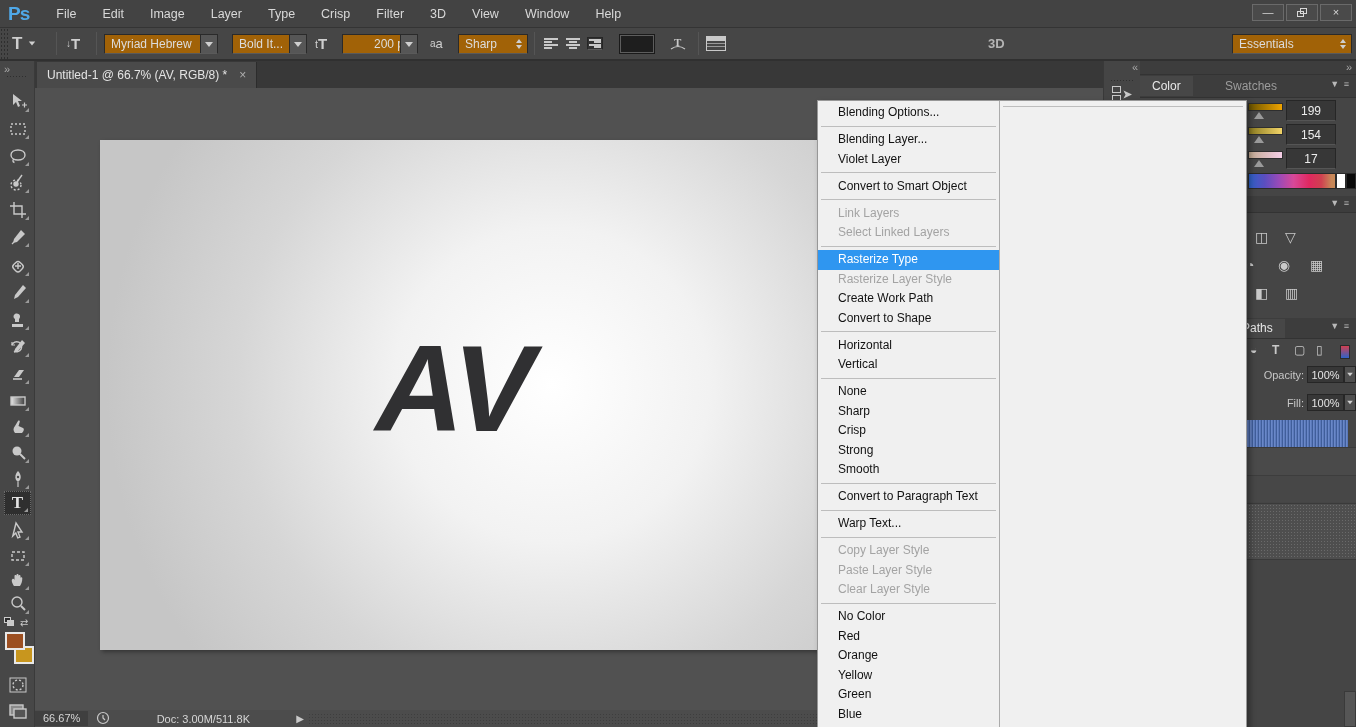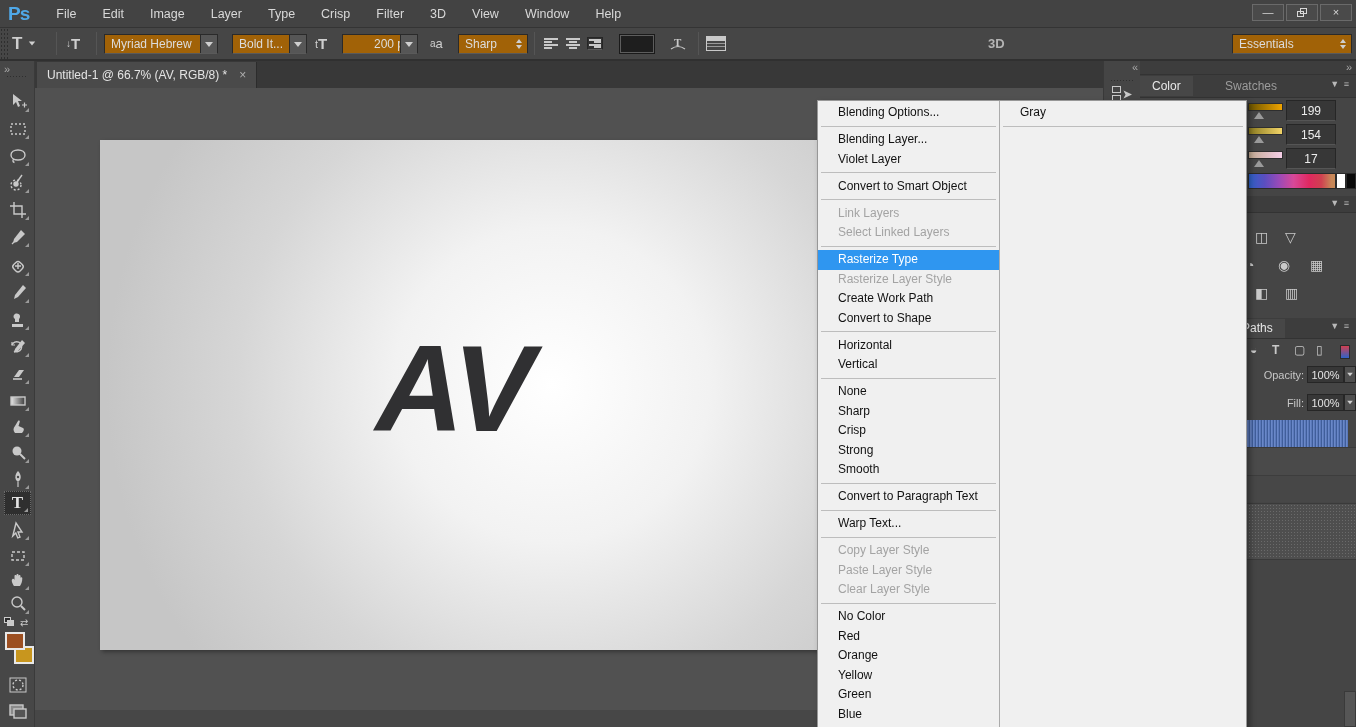--- a/index.html
+++ b/index.html
@@ -414,20 +414,32 @@
       <span class="close">×</span>
     </div>
   </div>
 
   <div id="pasteboard" class="dots2">
     <div id="canvas">
       <div id="av-text">AV</div>
     </div>
   </div>
 
+  <div id="statusbar">
+    <span id="status-zoom">66.67%</span>
+    <span id="status-clock">
+      <svg width="14" height="14" viewBox="0 0 14 14">
+          <circle cx="7" cy="7" r="5.5" stroke="#c9c9c9" fill="none" stroke-width="1.2"></circle>
+          <path d="M7 4 v3 l2 2" stroke="#c9c9c9" fill="none" stroke-width="1.2"></path>
+        </svg>
+    </span>
+    <span id="status-doc">Doc: 3.00M/511.8K</span>
+    <span id="status-arrow">▶</span>
+    <span id="status-rest"></span>
+  </div>
 
   <div id="mini-dock">
     <div class="hdr dock-arrows">«</div>
     <div id="mini-grip"></div>
     <div class="mini-panel-ic">
         <i></i>
         <i></i>
         <b>➤</b>
       </div>
   </div>
@@ -538,18 +550,17 @@
         <div class="menu-item disabled">Clear Layer Style</div>
         <div class="menu-sep"></div>
         <div class="menu-item">No Color</div>
         <div class="menu-item">Red</div>
         <div class="menu-item">Orange</div>
         <div class="menu-item">Yellow</div>
         <div class="menu-item">Green</div>
         <div class="menu-item">Blue</div>
       </div>
     <div id="ctx-col2">
-        <div class="menu-item">Gray</div>
         <div class="menu-sep"></div>
       </div>
   </div>
 
 </div>
 
 </body></html>

